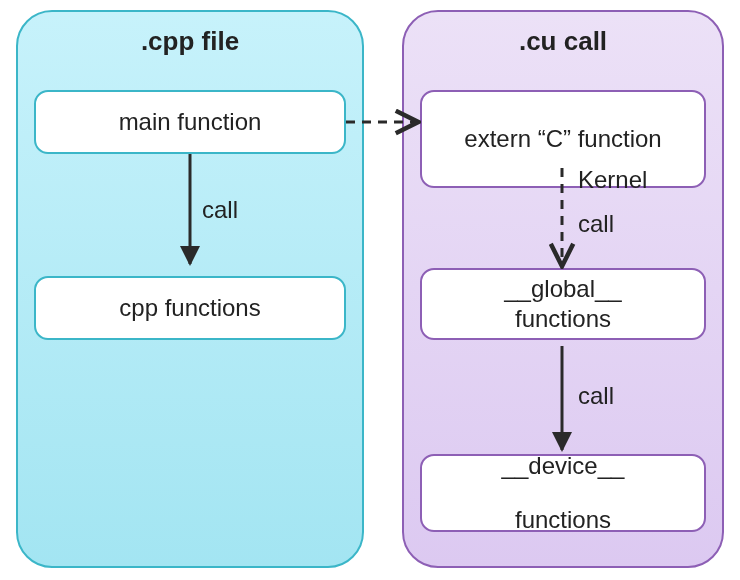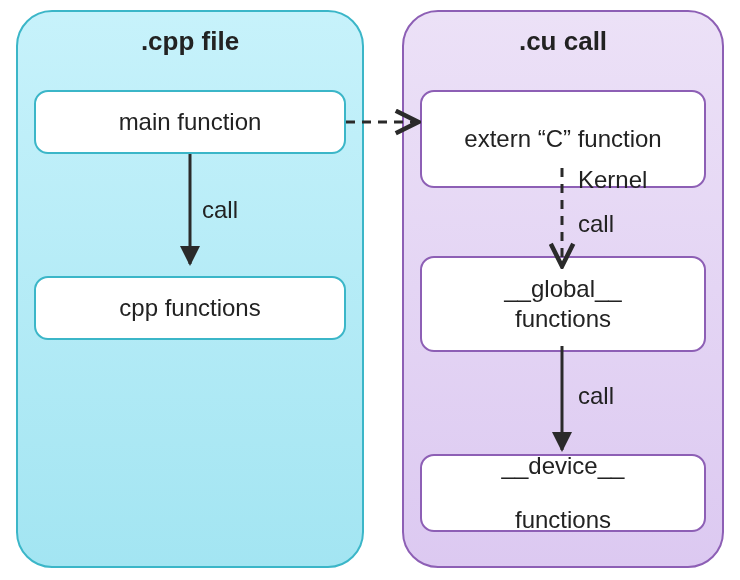--- a/index.html
+++ b/index.html
@@ -79,21 +79,21 @@
 </div>
 
 <div class="panel panel-right">
   <div class="title">.cu call</div>
 </div>
 
 <div class="box box-right" style="left:420px; top:90px; width:286px; height:98px;">
   <span>extern “C” function</span>
 </div>
 
-<div class="box box-right" style="left:420px; top:256px; width:286px; height:96px;">
+<div class="box box-right" style="left:420px; top:268px; width:286px; height:72px;">
   <span>__global__</span>
   <span>functions</span>
 </div>
 
 <div class="box box-right" style="left:420px; top:454px; width:286px; height:78px;gap:24px;">
   <span>__device__</span>
   <span>functions</span>
 </div>
 
 <svg class="arrows">

